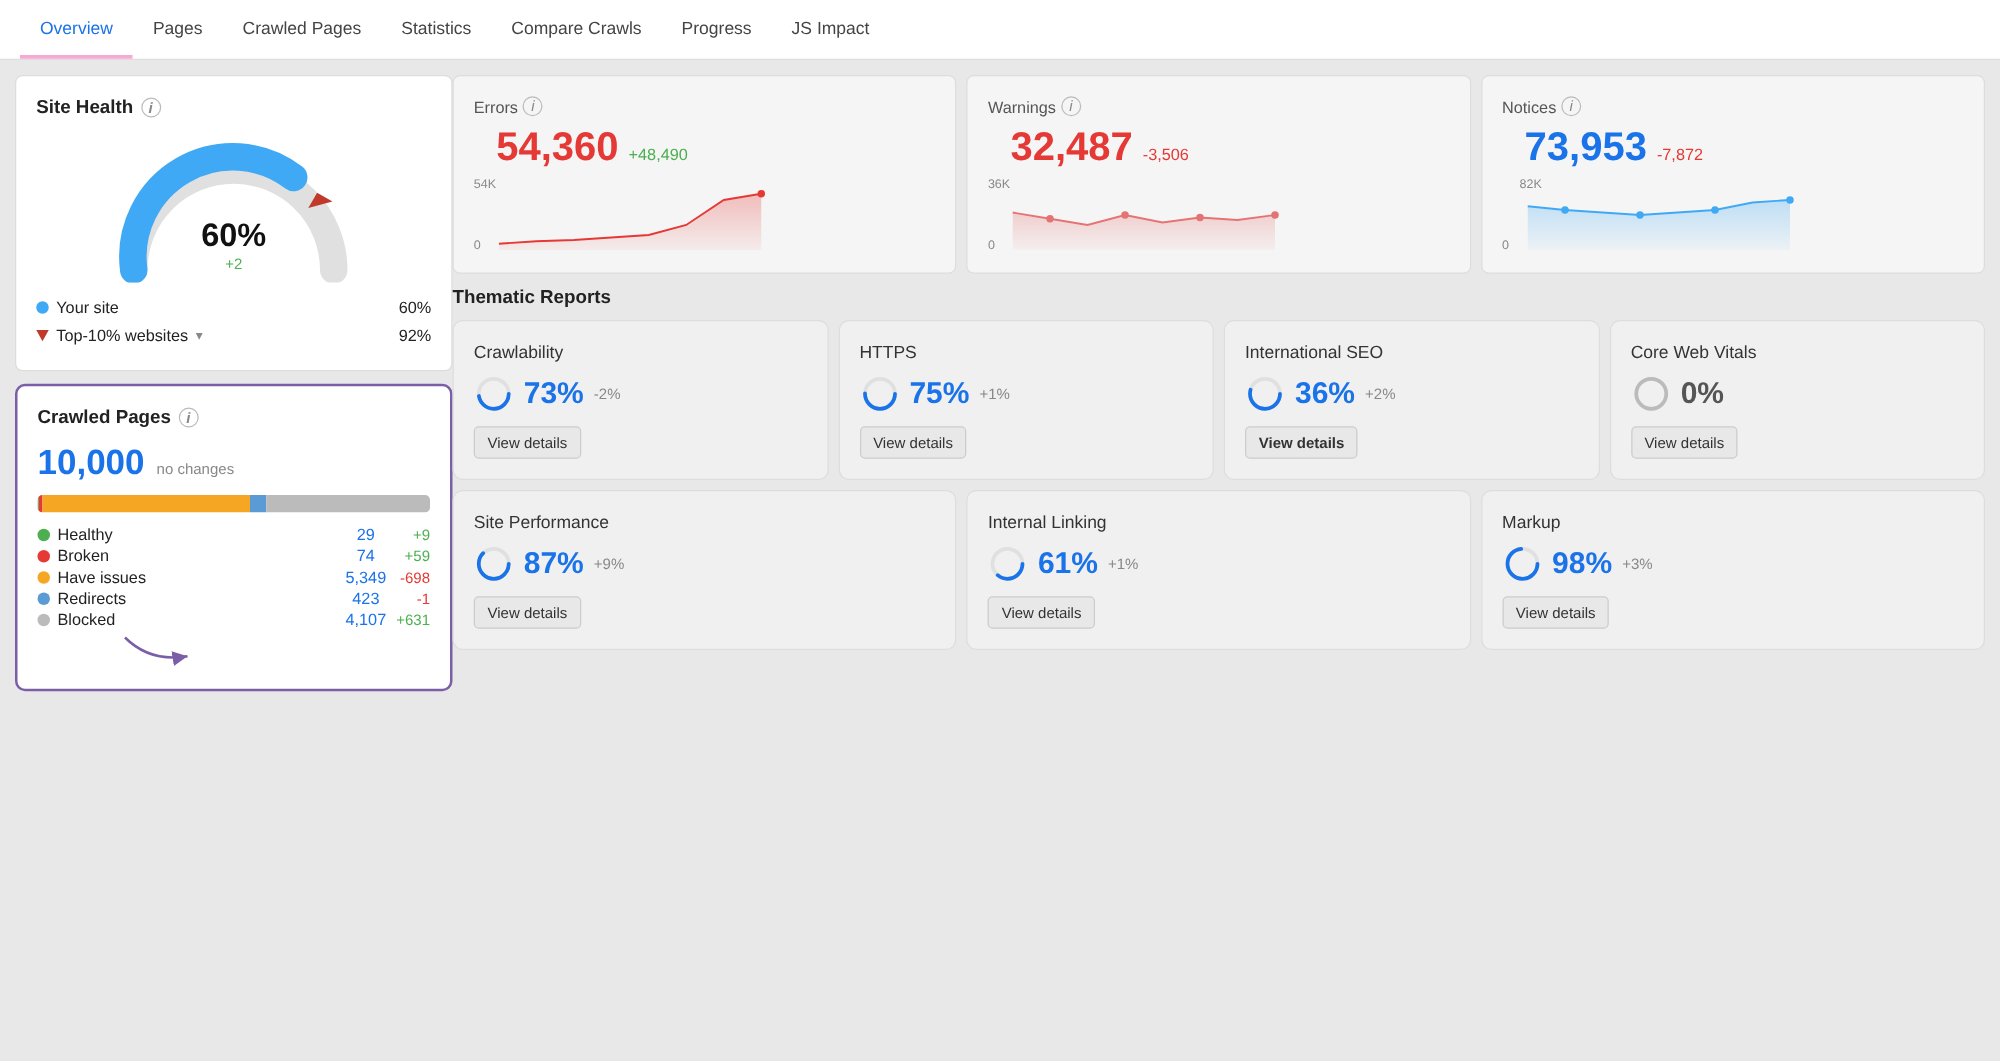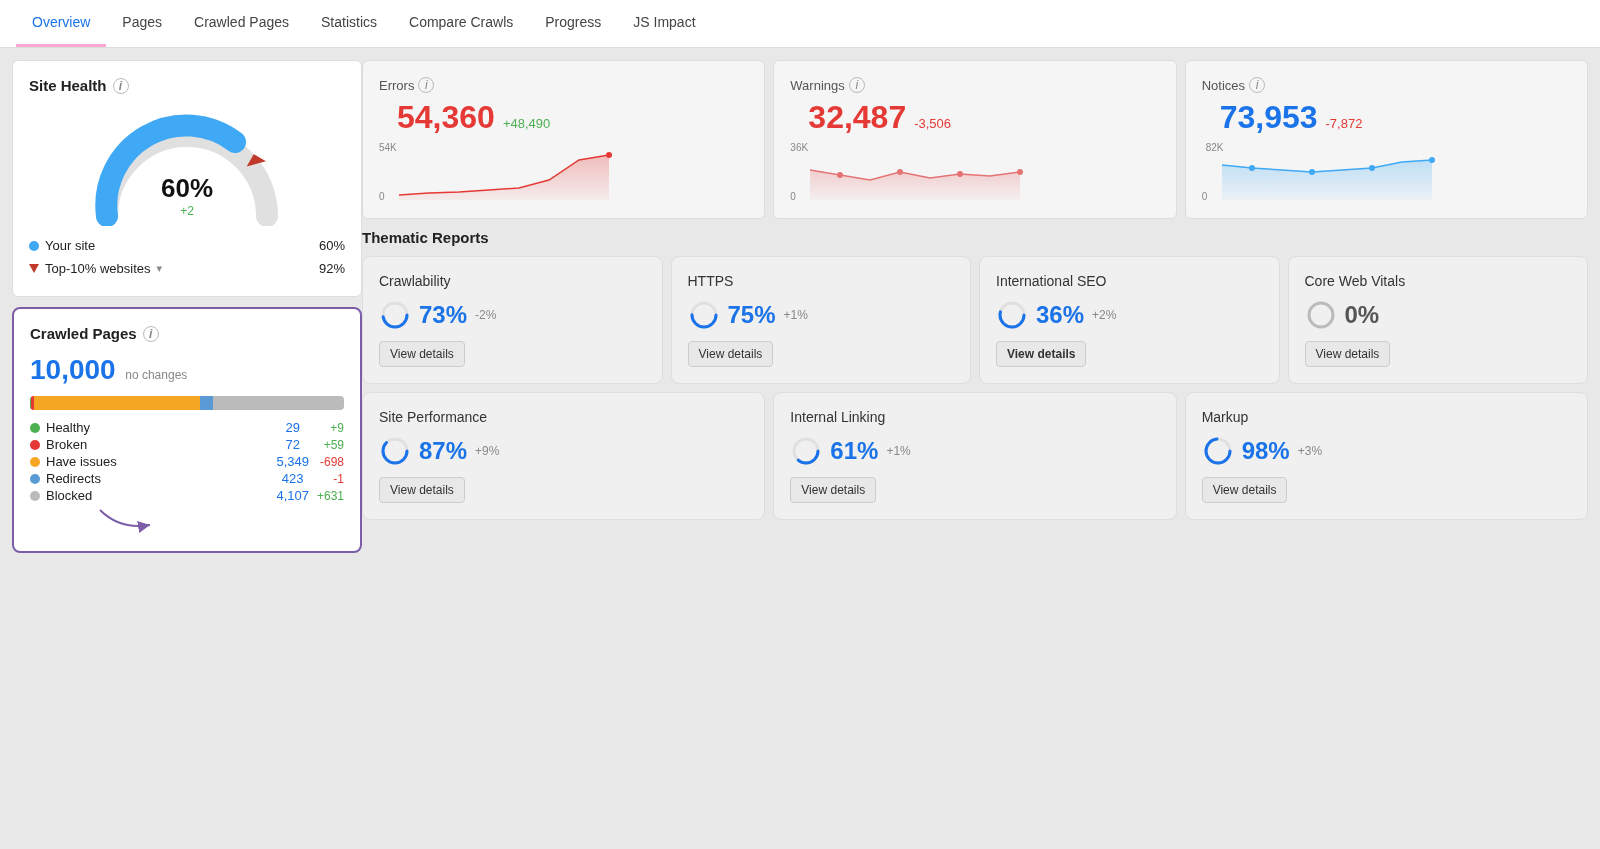--- a/index.html
+++ b/index.html
@@ -172,21 +172,21 @@
           <div class="dot" style="background:#4caf50;"></div>
           <span>Healthy</span>
         </div>
         <span class="cl-val">29</span>
         <span class="cl-change-pos">+9</span>
 
         <div class="cl-label">
           <div class="dot" style="background:#e53935;"></div>
           <span>Broken</span>
         </div>
-        <span class="cl-val">72</span>
+        <span class="cl-val">74</span>
         <span class="cl-change-pos">+59</span>
 
         <div class="cl-label">
           <div class="dot" style="background:#f5a623;"></div>
           <span>Have issues</span>
         </div>
         <span class="cl-val">5,349</span>
         <span class="cl-change-neg">-698</span>
 
         <div class="cl-label">
@@ -279,21 +279,21 @@
       <div class="metric-card">
         <div class="metric-label">
           <span>Notices</span>
           <span class="info-icon">i</span>
         </div>
         <div class="metric-value-row">
           <span class="metric-value blue">73,953</span>
           <span class="metric-delta-neg">-7,872</span>
         </div>
         <div class="mini-chart">
-          <div style="font-size:10px;color:#888;position:absolute;top:0;left:4px;">82K</div>
+          <div style="font-size:10px;color:#888;position:absolute;top:0;left:14px;">82K</div>
           <div style="font-size:10px;color:#888;position:absolute;bottom:0;left:0;">0</div>
           <svg width="100%" height="50" style="position:absolute;top:8px;left:20px;width:calc(100% - 20px);">
             <defs>
               <linearGradient id="notGrad" x1="0" x2="0" y1="0" y2="1">
                 <stop offset="0%" stop-color="#3fa9f5" stop-opacity="0.3"></stop>
                 <stop offset="100%" stop-color="#3fa9f5" stop-opacity="0.05"></stop>
               </linearGradient>
             </defs>
             <polyline points="0,15 30,18 60,20 90,22 120,20 150,18 180,12 210,10" fill="none" stroke="#3fa9f5" stroke-width="1.5"></polyline>
             <polygon points="0,15 30,18 60,20 90,22 120,20 150,18 180,12 210,10 210,50 0,50" fill="url(#notGrad)"></polygon>

